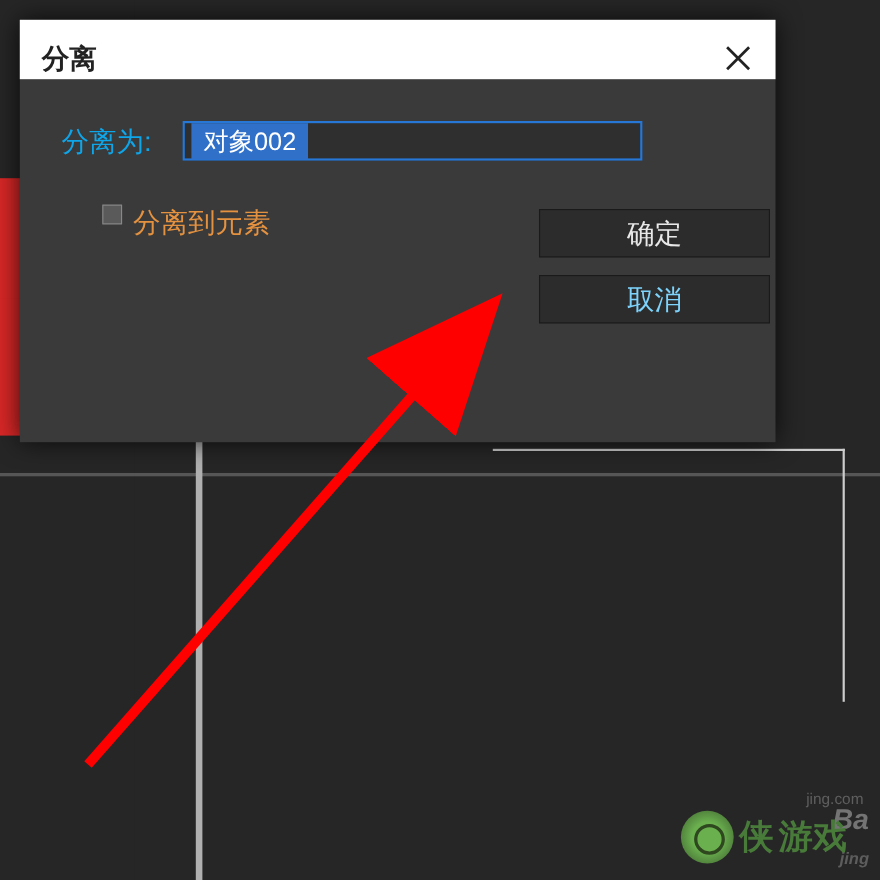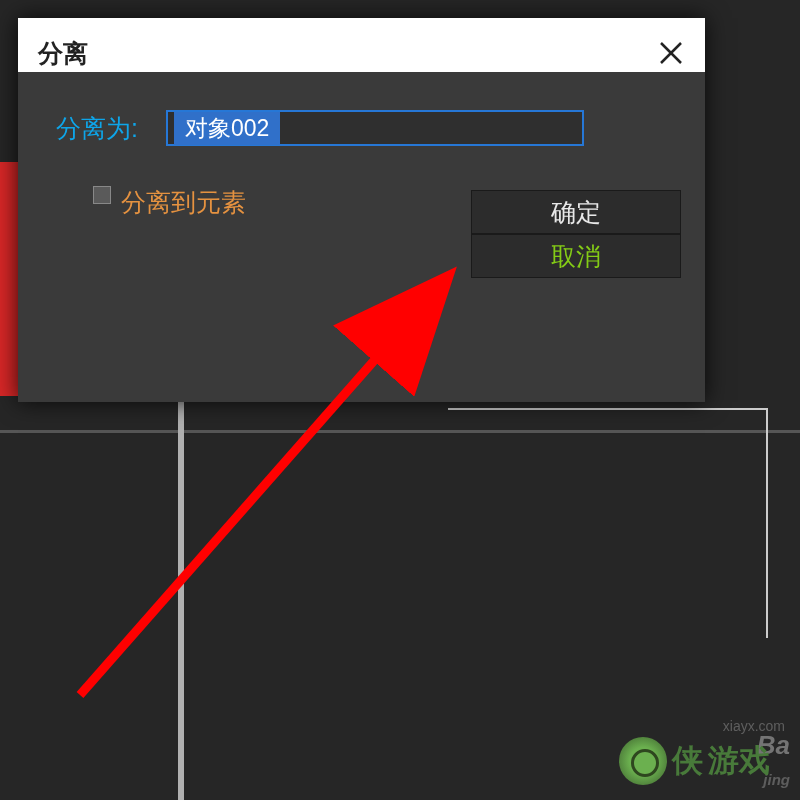--- a/index.html
+++ b/index.html
@@ -139,38 +139,39 @@
       color: #e59240;
       font-size: 25px;
     }
     .checkboxes {
       position: absolute;
       left: 38px;
       top: 114px;
     }
     .buttons {
       position: absolute;
-      right: 24px;
+      right: 5px;
       top: 118px;
       display: flex;
       flex-direction: column;
+      gap: 16px;
     }
     .btn {
       width: 210px;
       height: 44px;
       background: #2c2c2c;
       border: 1px solid #1a1a1a;
       display: flex;
       align-items: center;
       justify-content: center;
       font-size: 25px;
       cursor: pointer;
     }
     .btn-confirm { color: #e8e8e8; }
-    .btn-cancel { color: #84cc16; }
+    .btn-cancel { color: #7dd3fc; }
     .arrow {
       position: absolute;
       left: 70px;
       top: 235px;
       pointer-events: none;
       z-index: 200;
     }
     .watermark-bd {
       position: absolute;
       right: 10px;
@@ -270,21 +271,21 @@
 
 <svg class="arrow" width="440" height="480">
   <defs>
     <marker id="ah" markerWidth="14" markerHeight="12" refX="12" refY="6" orient="auto">
       <polygon points="0,0 14,6 0,12" fill="#ff0000"></polygon>
     </marker>
   </defs>
   <line x1="10" y1="460" x2="375" y2="45" stroke="#ff0000" stroke-width="9" marker-end="url(#ah)"></line>
 </svg>
 
-<div class="watermark-xx">xiayx.com</div>
+<div class="watermark-xx">jing.com</div>
 <div class="watermark-bd">
   <span>Ba</span><br>
   <span class="watermark-bd-sub">jing</span>
 </div>
 <div class="watermark-game">
   <div class="watermark-game-icon"></div>
   <span>侠</span>
   <span>游戏</span>
 </div>
 

